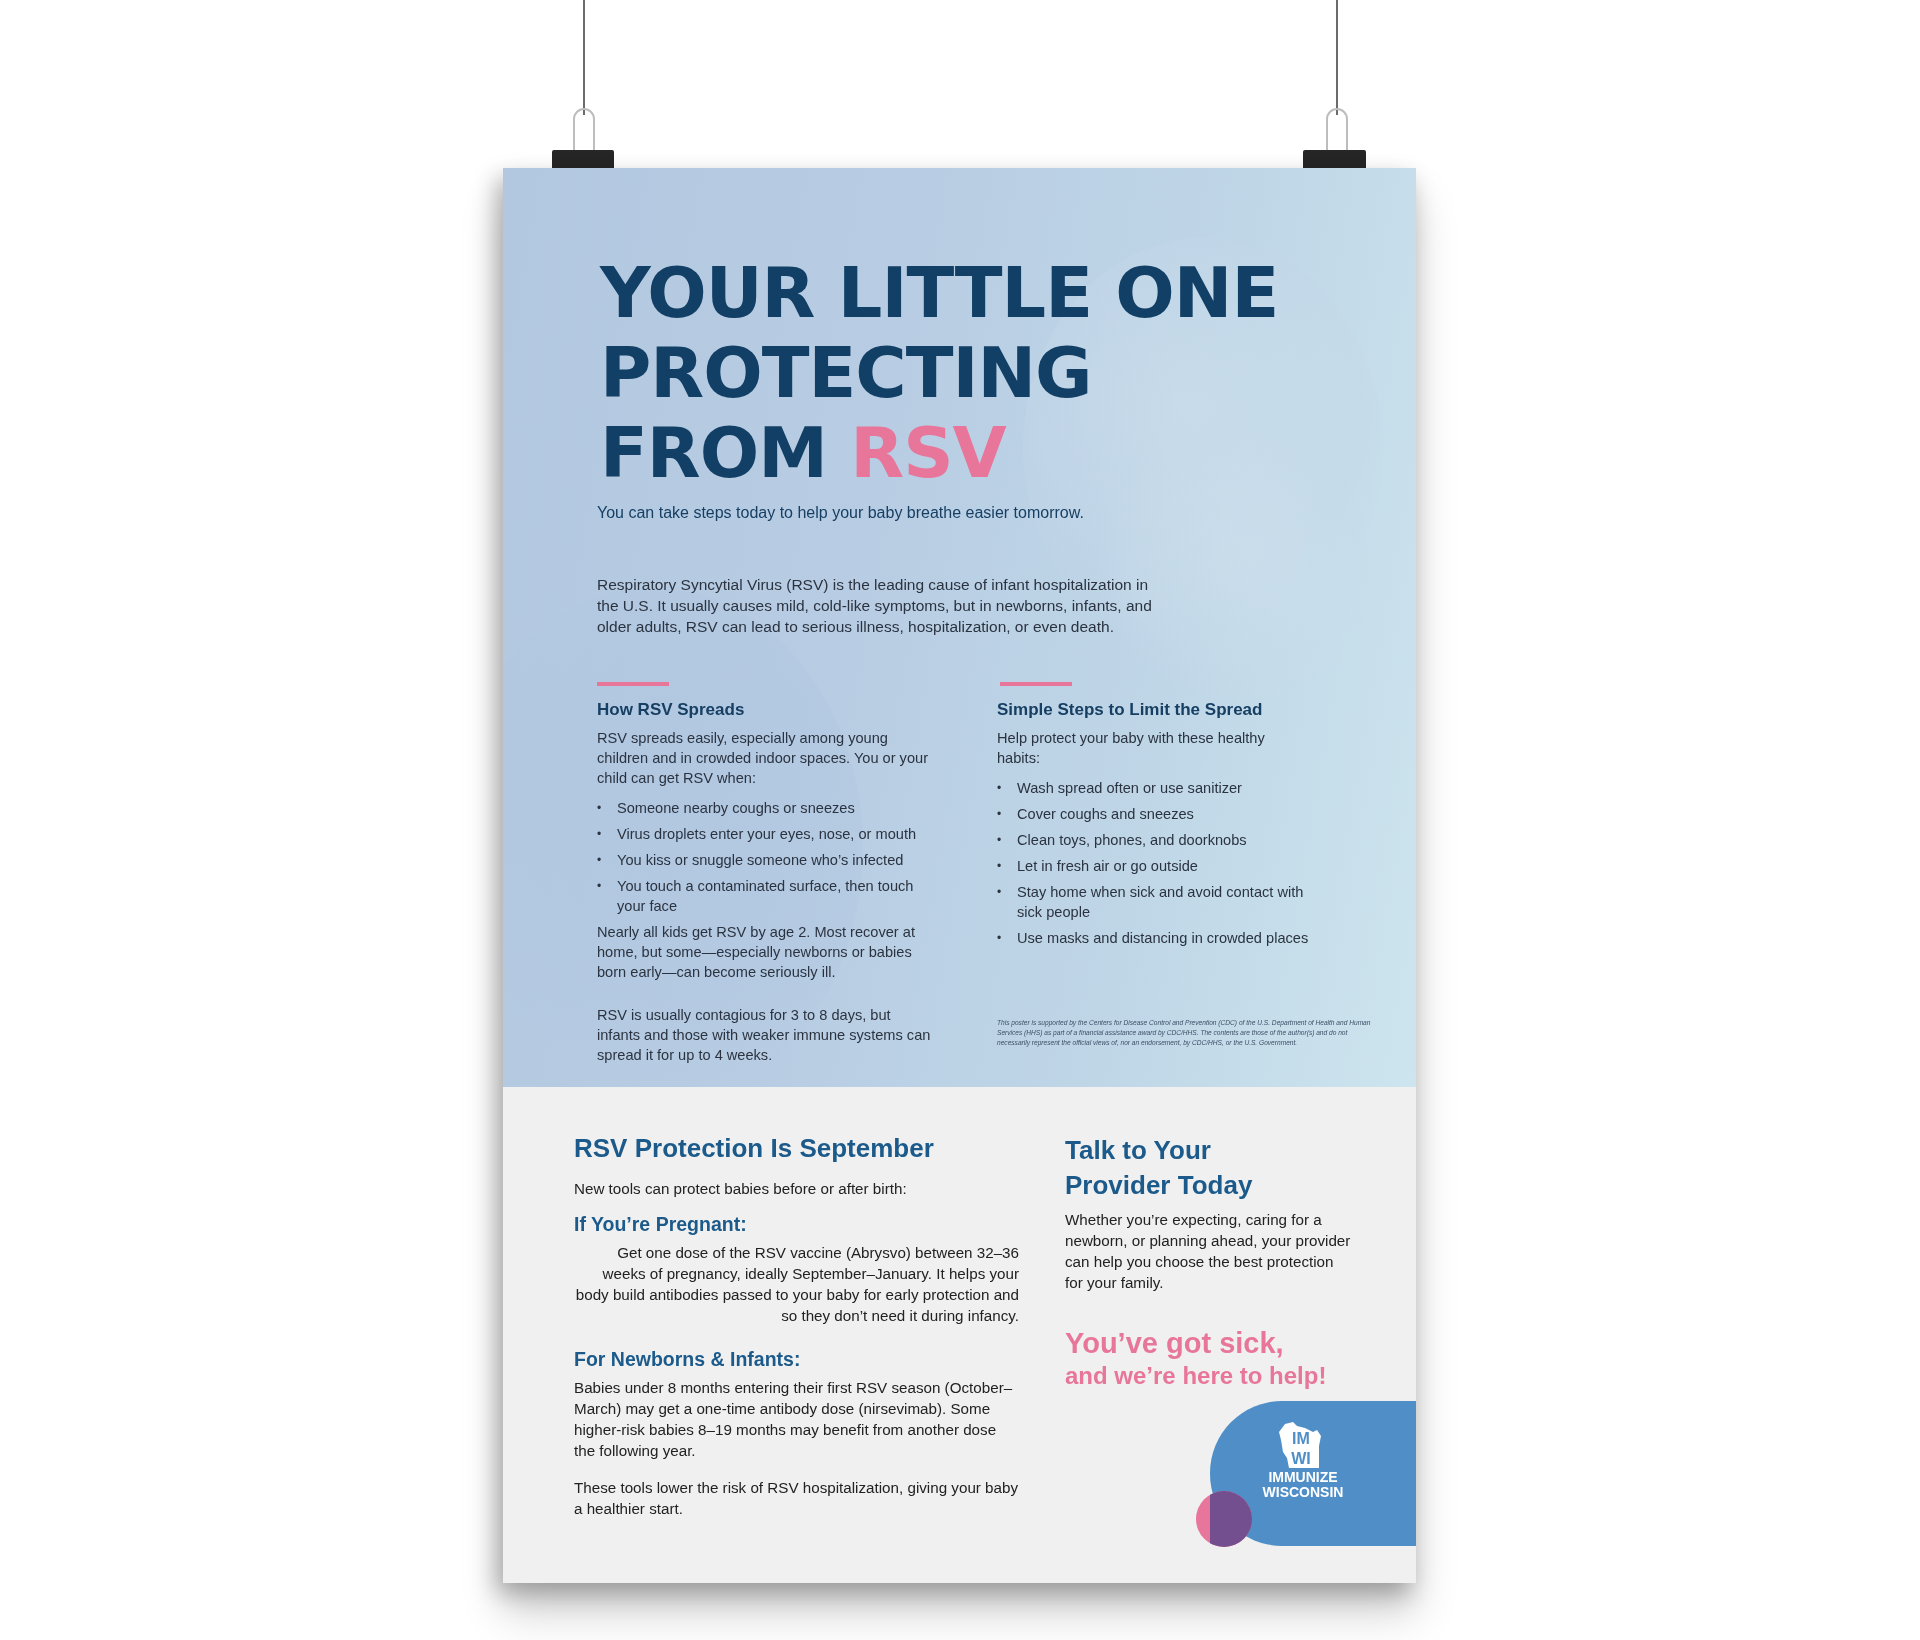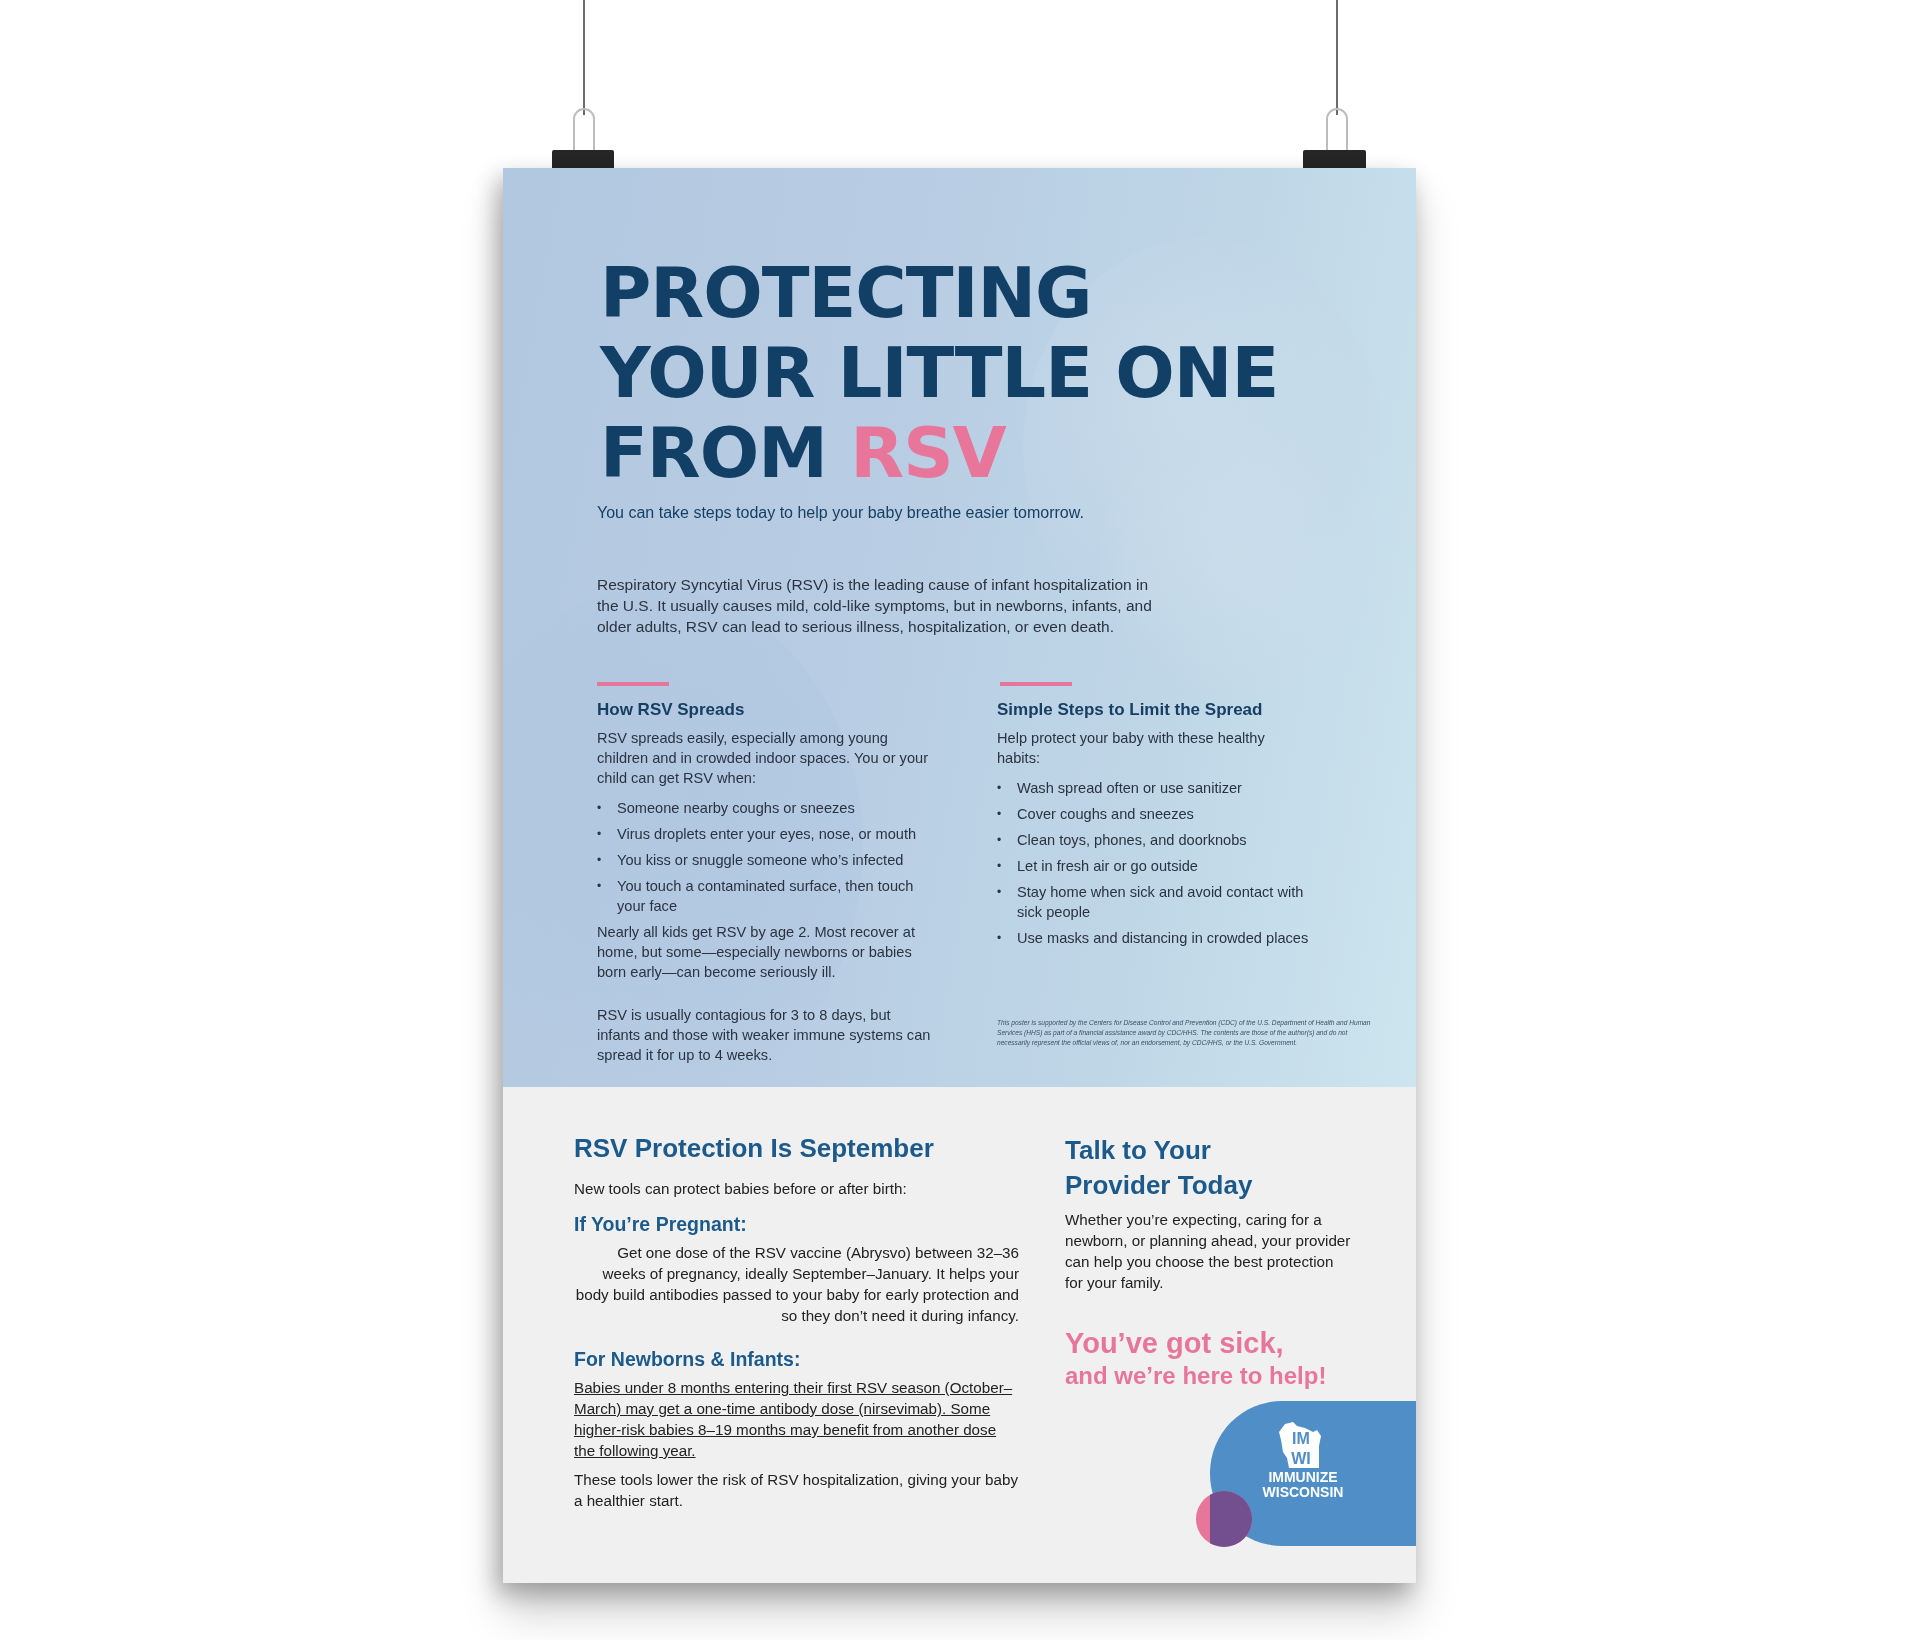--- a/index.html
+++ b/index.html
@@ -65,22 +65,22 @@
 <div class="clip-body" style="left:1303px; top:150px; width:63px;"></div>
 
 <div class="poster">
 
   <div class="top-panel">
     <div class="photo-blob" style="left:520px; top:70px; width:360px; height:420px; background: radial-gradient(circle at 45% 40%, #d8e6f0 0%, #c3d7e8 55%, transparent 72%);"></div>
     <div class="photo-blob" style="left:590px; top:250px; width:300px; height:280px; background: radial-gradient(circle at 50% 50%, #d6e5ef 0%, #c8dbea 55%, transparent 72%);"></div>
     <div class="photo-blob" style="left:-60px; top:420px; width:420px; height:520px; background: radial-gradient(circle at 60% 40%, #a9c1de 0%, #afc6e0 50%, transparent 72%);"></div>
 
     <div class="abs title">
+      <div>YOUR LITTLE ONE</div>
       <div>PROTECTING</div>
-      <div>YOUR LITTLE ONE</div>
       <div><span>FROM </span><span class="accent">RSV</span></div>
     </div>
 
     <div class="abs subtitle">You can take steps today to help your baby breathe easier tomorrow.</div>
     <div class="abs intro">Respiratory Syncytial Virus (RSV) is the leading cause of infant hospitalization in the U.S. It usually causes mild, cold-like symptoms, but in newborns, infants, and older adults, RSV can lead to serious illness, hospitalization, or even death.</div>
 
     <div class="abs rule" style="left:94px; top:514px;"></div>
     <div class="abs" style="left:94px; top:532px; width:340px;">
       <div class="col-head" style="margin-bottom:8px;">How RSV Spreads</div>
       <div class="col-text" style="margin-bottom:10px;">RSV spreads easily, especially among young children and in crowded indoor spaces. You or your child can get RSV when:</div>
@@ -111,21 +111,21 @@
     <div class="abs disclaimer" style="left:494px; top:850px; width:375px;">This poster is supported by the Centers for Disease Control and Prevention (CDC) of the U.S. Department of Health and Human Services (HHS) as part of a financial assistance award by CDC/HHS. The contents are those of the author(s) and do not necessarily represent the official views of, nor an endorsement, by CDC/HHS, or the U.S. Government.</div>
   </div>
 
   <div class="bottom-panel">
     <div class="abs" style="left:71px; top:46px; width:445px;">
       <div class="b-head" style="margin-bottom:14px;">RSV Protection Is September</div>
       <div class="b-text" style="margin-bottom:14px;">New tools can protect babies before or after birth:</div>
       <div class="b-sub" style="margin-bottom:6px;">If You’re Pregnant:</div>
       <div class="b-text" style="margin-bottom:22px;text-align:right;">Get one dose of the RSV vaccine (Abrysvo) between 32–36 weeks of pregnancy, ideally September–January. It helps your body build antibodies passed to your baby for early protection and so they don’t need it during infancy.</div>
       <div class="b-sub" style="margin-bottom:6px;">For Newborns &amp; Infants:</div>
-      <div class="b-text" style="margin-bottom:8px;text-decoration:underline;">Babies under 8 months entering their first RSV season (October–March) may get a one-time antibody dose (nirsevimab). Some higher-risk babies 8–19 months may benefit from another dose the following year.</div>
+      <div class="b-text" style="margin-bottom:16px;">Babies under 8 months entering their first RSV season (October–March) may get a one-time antibody dose (nirsevimab). Some higher-risk babies 8–19 months may benefit from another dose the following year.</div>
       <div class="b-text">These tools lower the risk of RSV hospitalization, giving your baby a healthier start.</div>
     </div>
 
     <div class="abs" style="left:562px; top:46px; width:300px;">
       <div class="b-head" style="line-height:35px; margin-bottom:6px;">
         <div>Talk to Your</div>
         <div>Provider Today</div>
       </div>
       <div class="b-text" style="width:290px;">Whether you’re expecting, caring for a newborn, or planning ahead, your provider can help you choose the best protection for your family.</div>
       <div class="cta" style="margin-top:32px; font-size:29px; line-height:36px;">You’ve got sick,</div>

